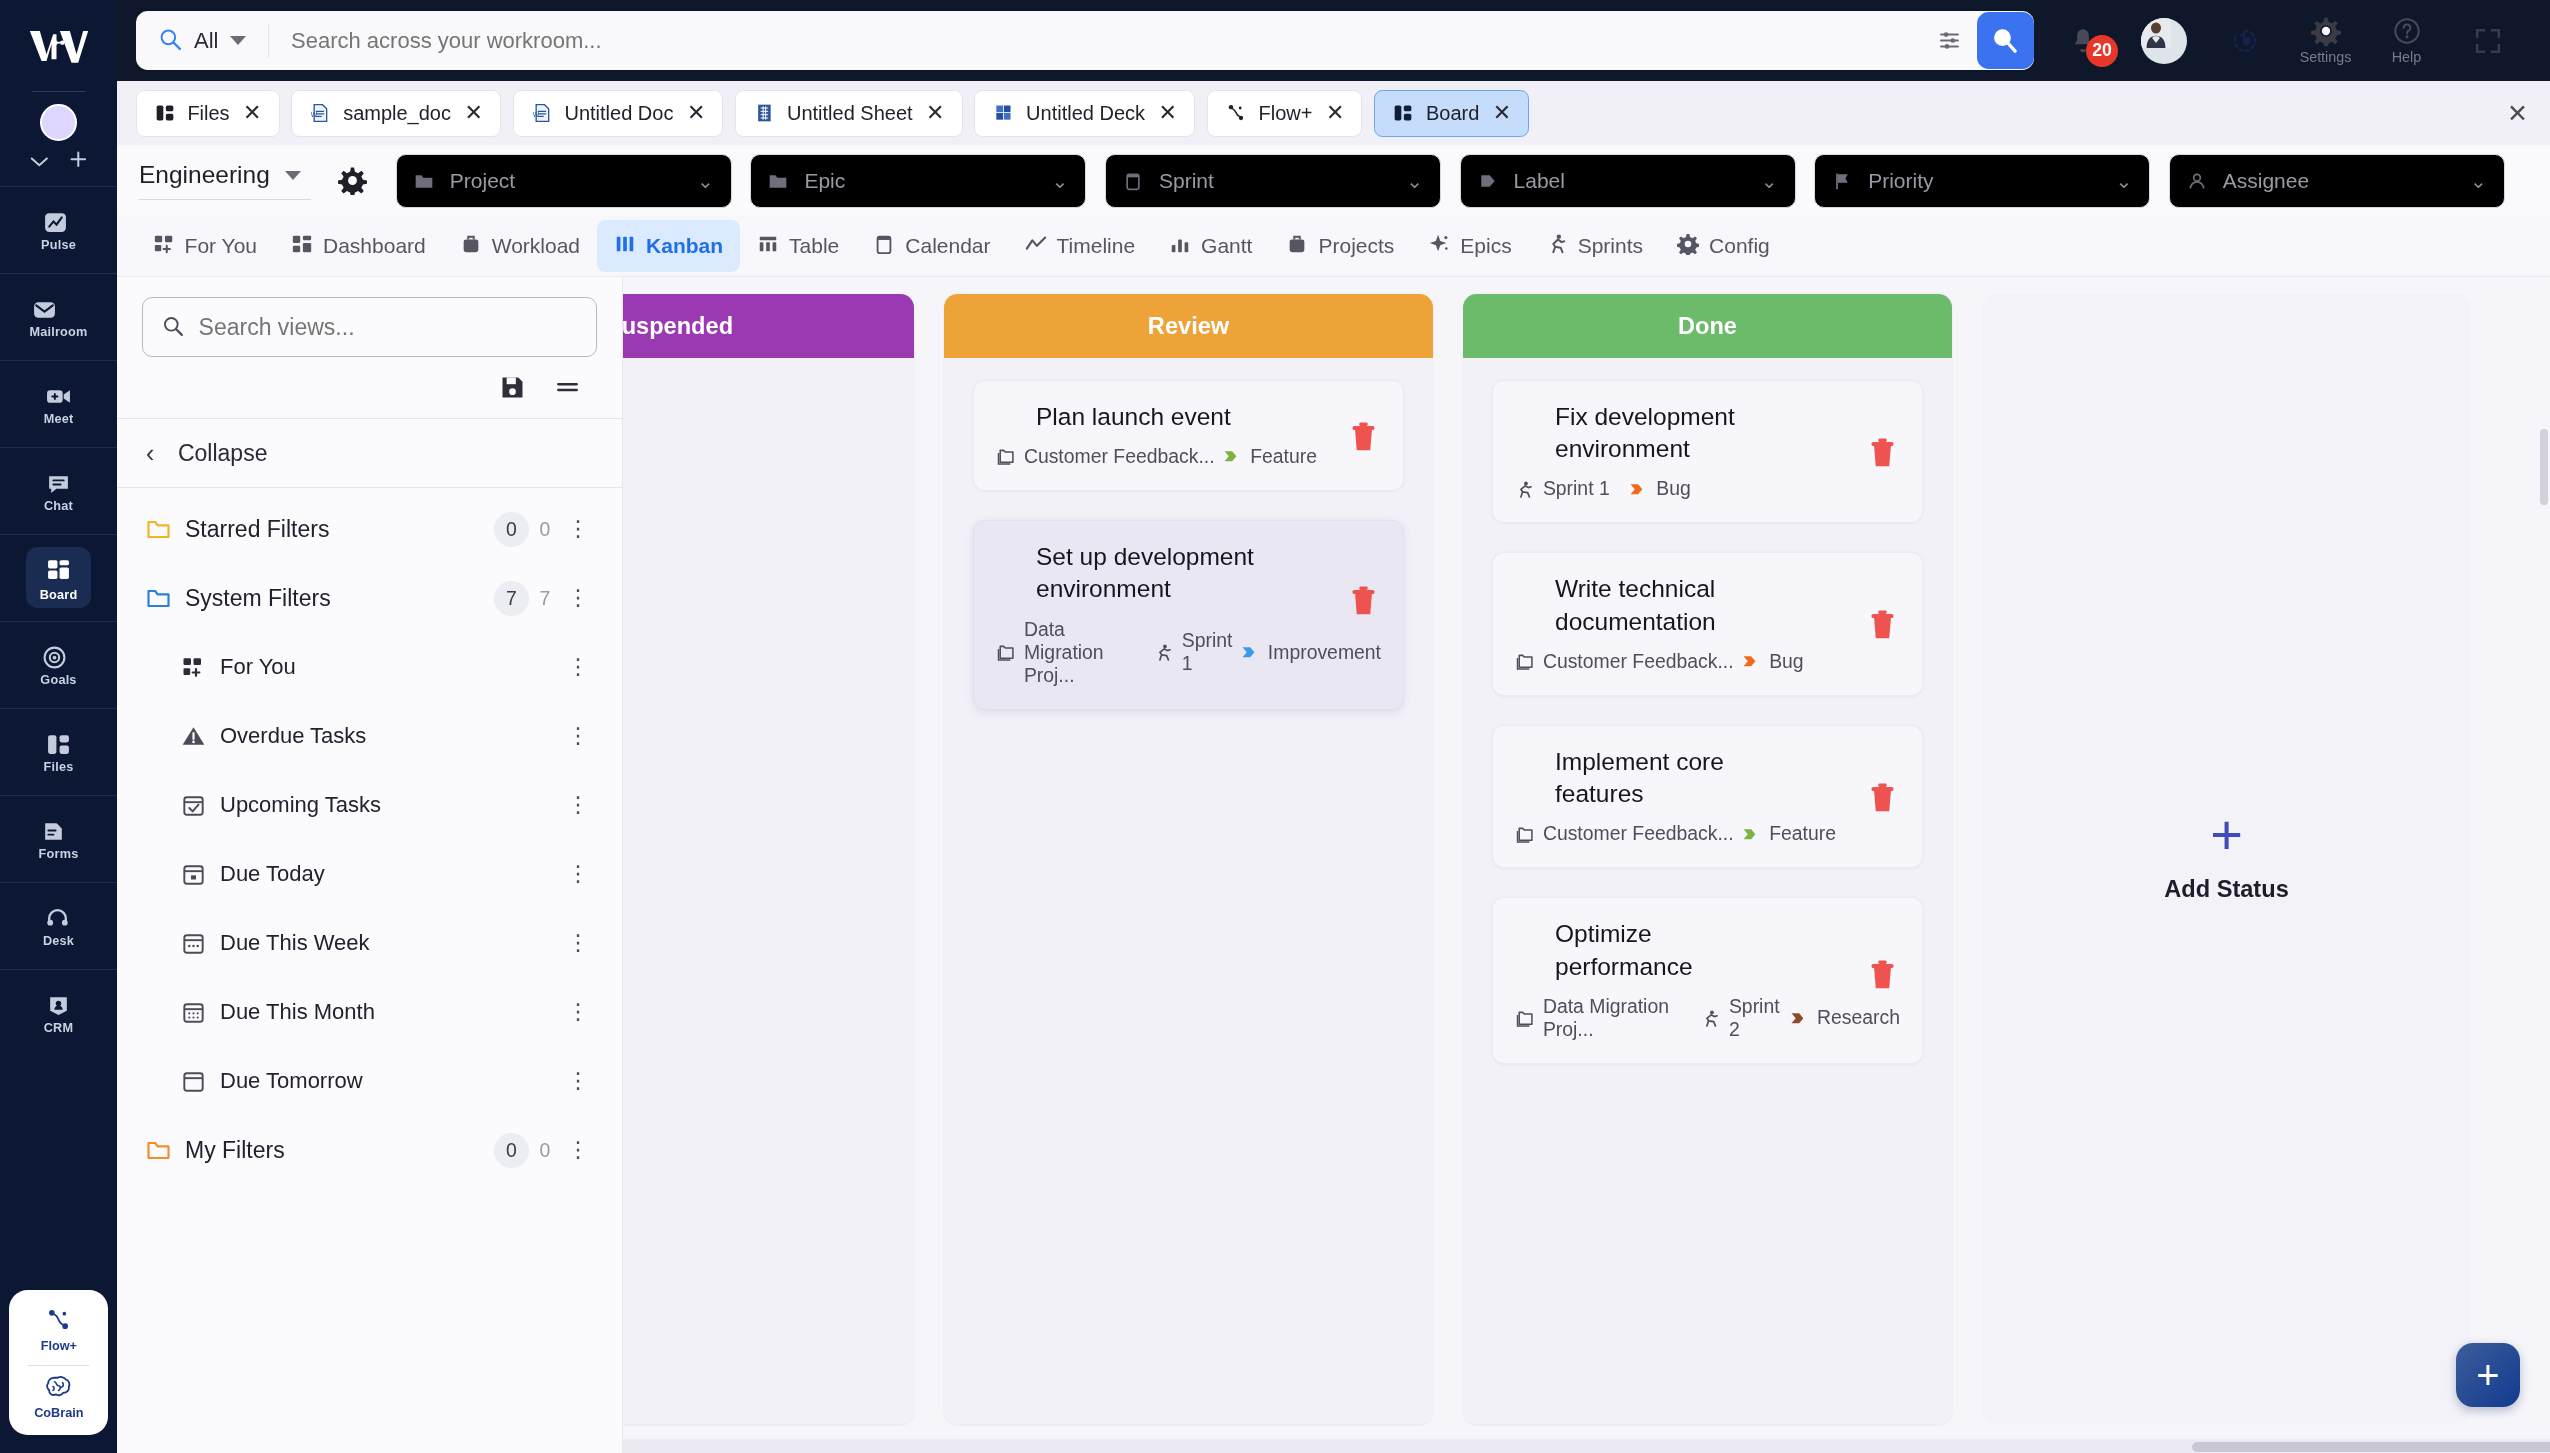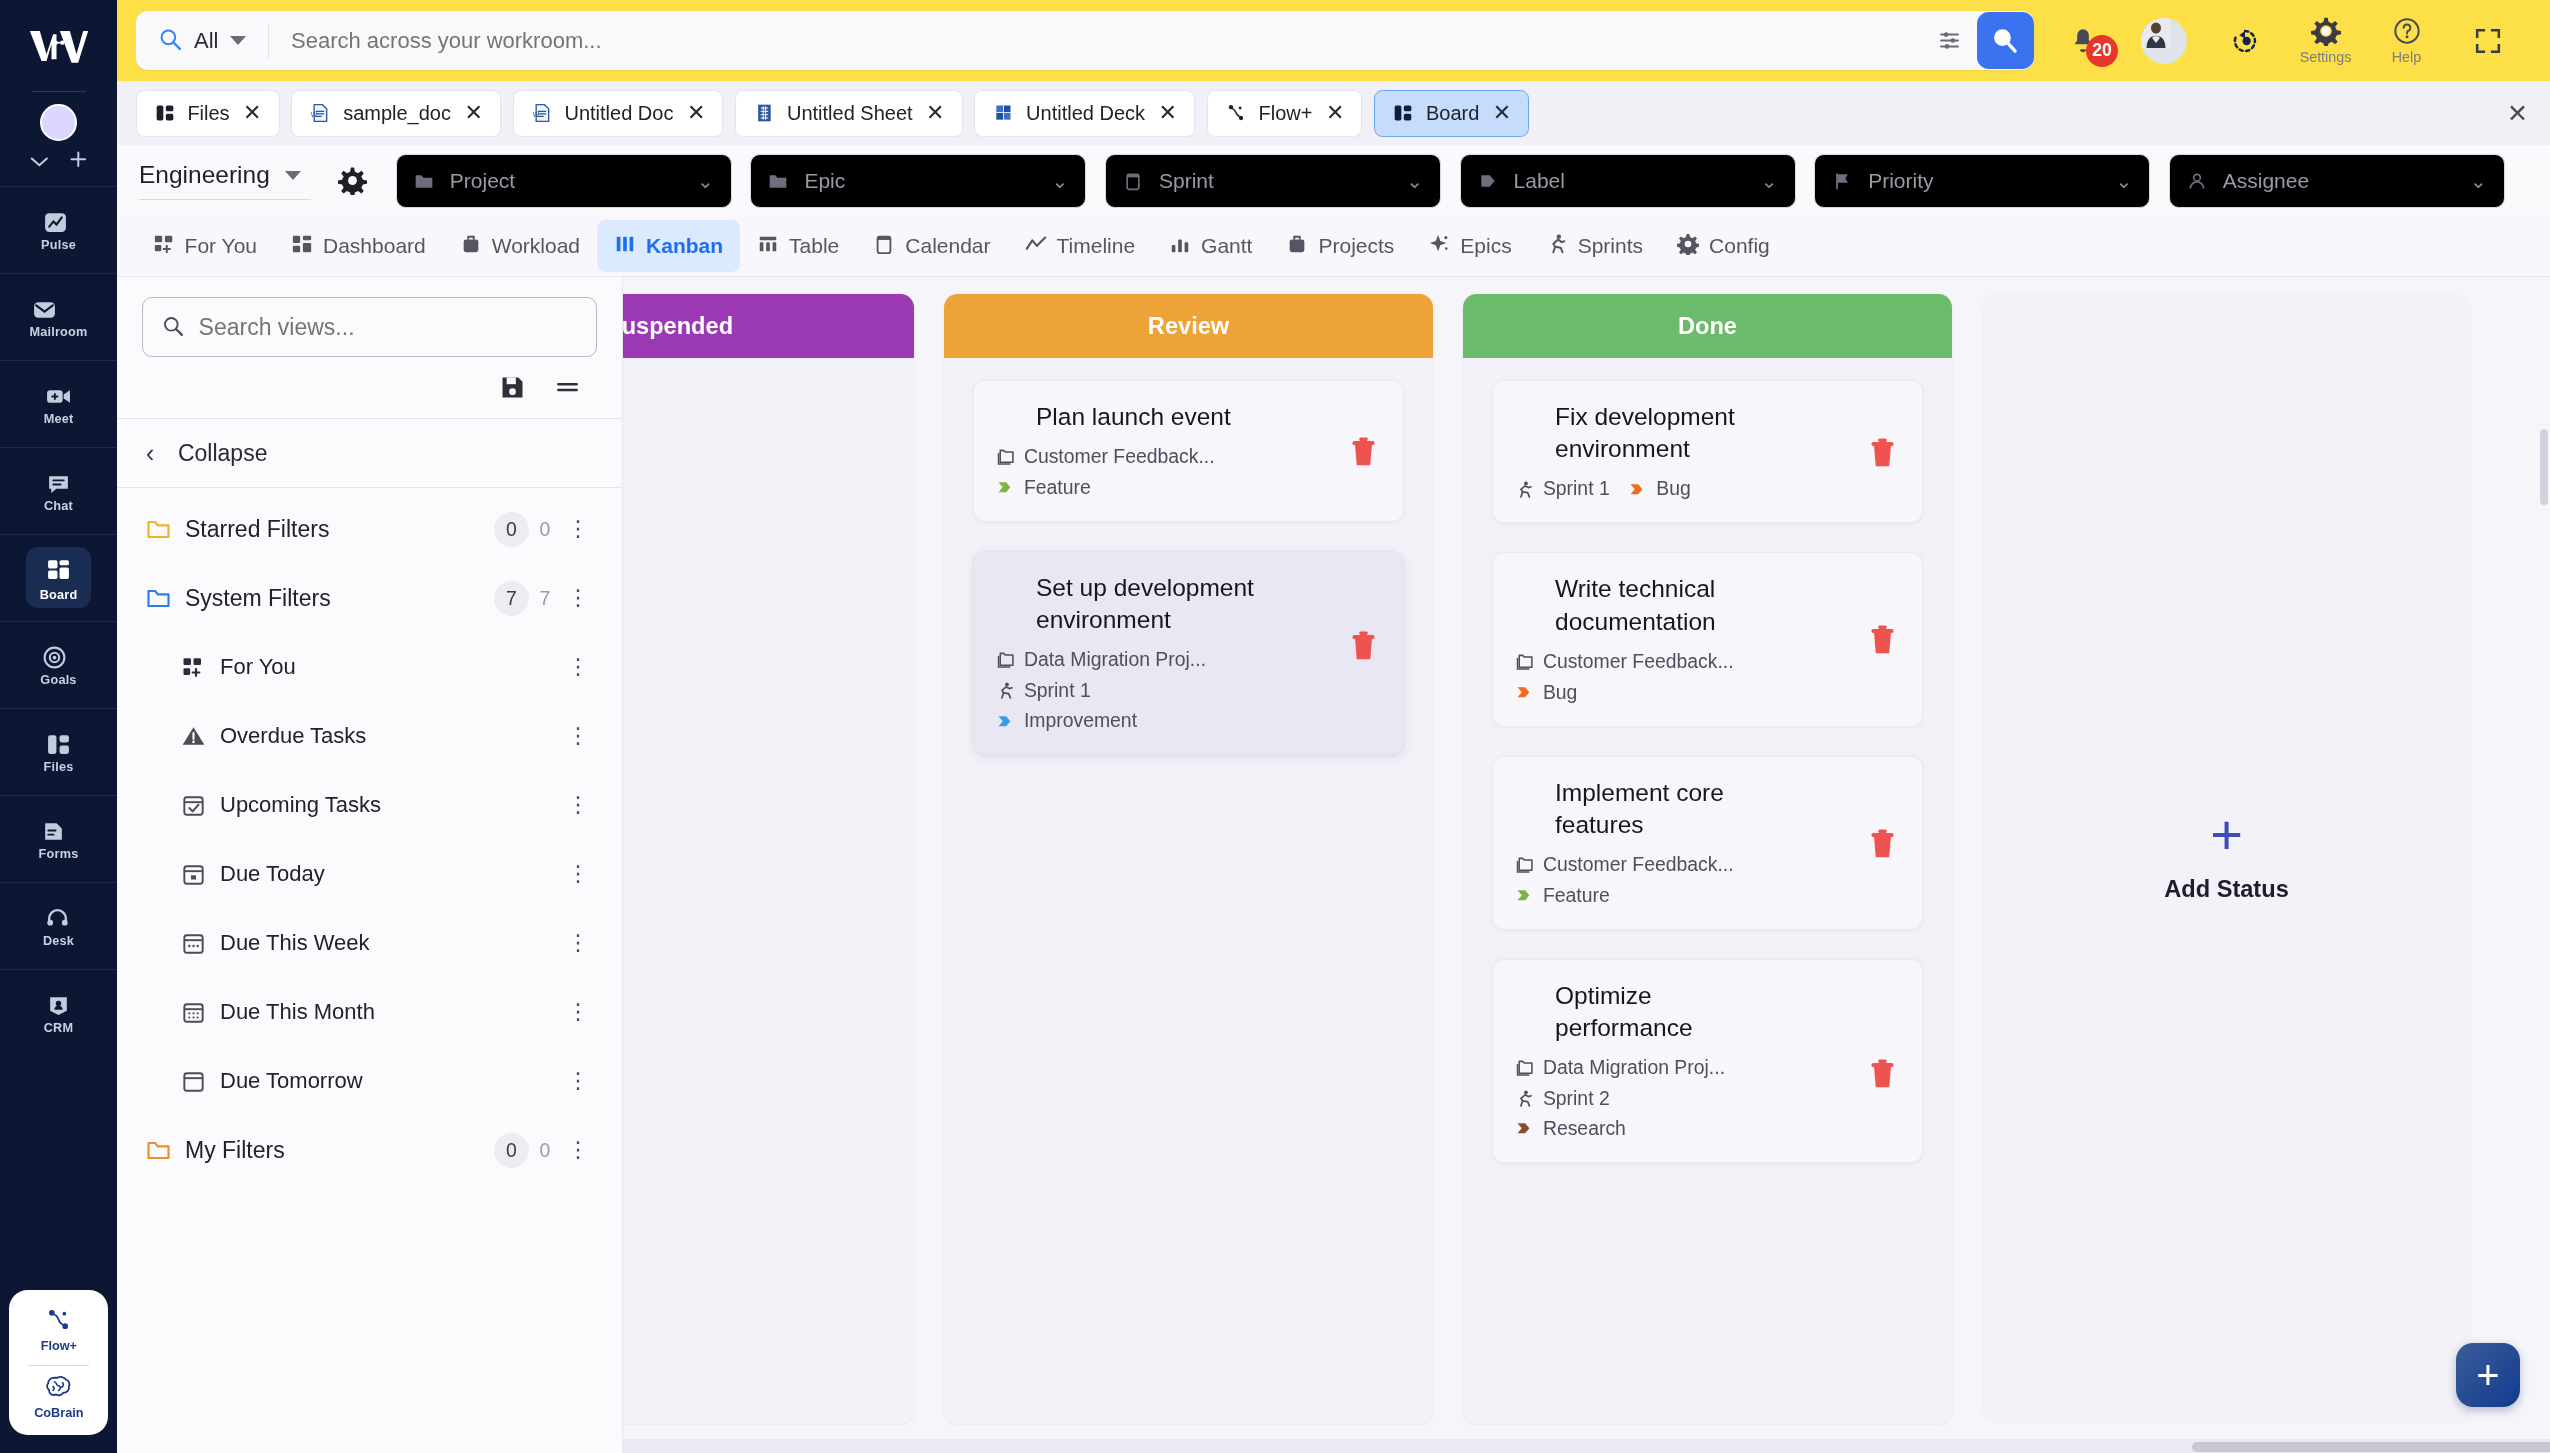--- a/index.html
+++ b/index.html
@@ -46,21 +46,21 @@
   }
   .rail-bottom .rb-item { display: flex; flex-direction: column; align-items: center; gap: 4.2px; padding: 5px 0; cursor: pointer; }
   .rail-bottom .rb-item svg { width: 27px; height: 25px; fill: #1e3a8a; }
   .rail-bottom .rb-lbl { font-size: 12.7px; font-weight: 700; color: #1e3a8a; }
   .rb-sep { width: 61px; height: 0.8px; background: #d6dce8; margin: 6.7px 0 3.4px; }
 
   
   .main { flex: 1; height: 1454px; display: flex; flex-direction: column; background: #f6f5fa; min-width: 0; }
 
   
-  .topbar { height: 81px; background: #fde047; display: flex; align-items: center; padding: 0 0 0 18.6px; gap: 0; position: relative; }
+  .topbar { height: 81px; background: #0f172a; display: flex; align-items: center; padding: 0 0 0 18.6px; gap: 0; position: relative; }
   .searchbox {
     flex: 1; height: 59px; background: #f9f9fb; border-radius: 11.8px;
     display: flex; align-items: center; gap: 0; margin-right: 8.4px;
     box-shadow: 0 0.8px 1.7px rgba(20,20,40,.06);
   }
   .sb-all { display: flex; align-items: center; gap: 11.8px; padding: 0 22px 0 23.6px; }
   .sb-all .mag svg { width: 23px; height: 23px; }
   .sb-all .lbl { font-size: 22px; color: #2c2c38; }
   .caret-dn { width: 0; height: 0; border-left: 8.4px solid transparent; border-right: 8.4px solid transparent; border-top: 9.3px solid #6b6b76; }
   .sb-sep { width: 0.8px; height: 34px; background: #e2e2ea; }
@@ -154,21 +154,21 @@
     box-shadow: 0 0.8px 2.5px rgba(40,40,70,.07);
   }
   .col-hdr { height: 64px; display: flex; align-items: center; justify-content: center; color: #fff; font-size: 23.6px; font-weight: 700; }
   .col-body { flex: 1; padding: 22px 29px; display: flex; flex-direction: column; gap: 29px; overflow: hidden; }
   .card {
     background: #f7f6fb; border: 0.8px solid #eceaf3; border-radius: 11.8px; padding: 20px 22px 22px;
     position: relative; box-shadow: 0 0.8px 2.5px rgba(40,40,70,.06); cursor: pointer;
   }
   .card.dragging { background: #e9e7f1; border-color: #e2e0ec; box-shadow: 0 2.5px 8.4px rgba(40,40,70,.10); }
   .card-title { font-size: 24.5px; line-height: 1.32; color: #16161f; padding-right: 93px; margin-bottom: 11.8px; margin-left: 40px; }
-  .card-meta { display: flex; flex-direction: column; gap: 7.6px; }
+  .card-meta { display: flex; flex-direction: row; gap: 7.6px; }
   .meta-line { display: flex; align-items: center; gap: 18.6px; }
   .meta { display: flex; align-items: center; gap: 9.3px; font-size: 19.4px; color: #4e4e5c; }
   .meta svg { width: 18.6px; height: 18.6px; display: block; }
   .trash { position: absolute; right: 25px; top: 50%; transform: translateY(-50%); cursor: pointer; }
   .trash svg { width: 29px; height: 32px; display: block; }
   .addstatus-col {
     width: 489px; flex: 0 0 489px; background: #f3f2f8; border-radius: 13.5px;
     display: flex; flex-direction: column; align-items: center; justify-content: center;
     cursor: pointer;
   }

